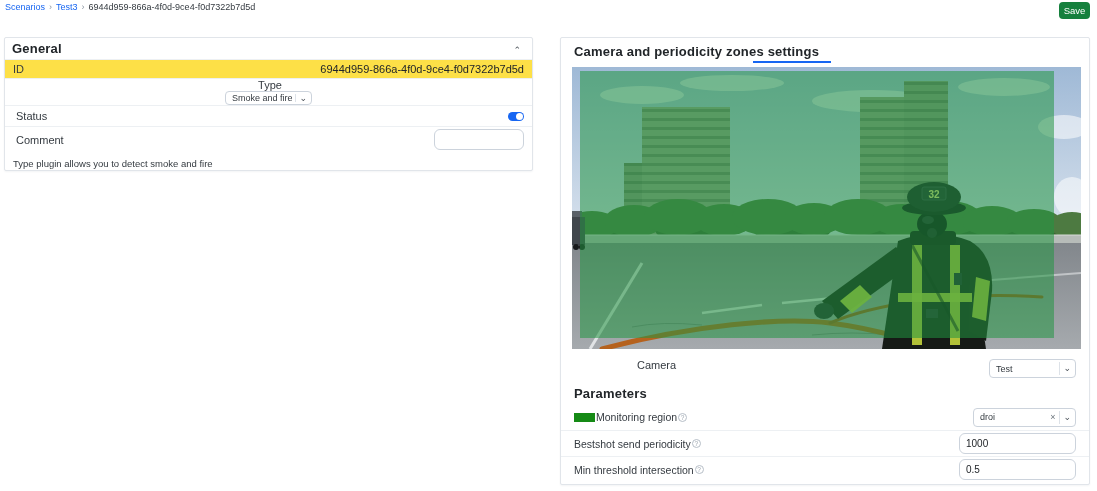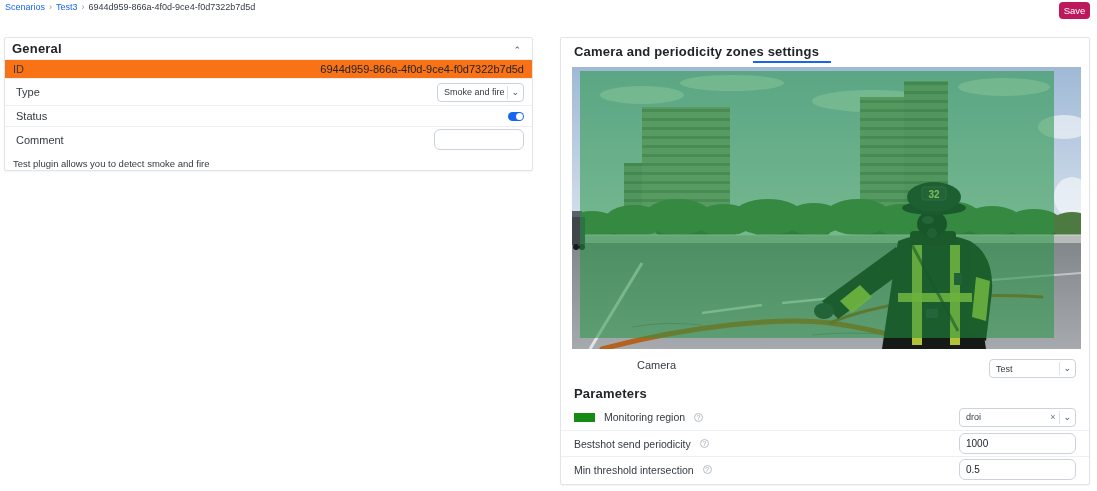--- a/index.html
+++ b/index.html
@@ -9,70 +9,70 @@
     font-family:"Liberation Sans", sans-serif; color:#212529;
     overflow:hidden;
   }
   
   .breadcrumb { position:absolute; left:5px; top:2px; font-size:9px; display:flex; gap:4px; align-items:center; }
   .crumb-link { color:#1766f2; cursor:pointer; }
   .crumb-sep { color:#8a94a0; font-size:9px; }
   .crumb-current { color:#343a40; }
   .save-btn {
     position:absolute; right:7px; top:2px; width:31px; height:17px;
-    background:#be185d; color:#fff; border:none; border-radius:4px;
+    background:#15803d; color:#fff; border:none; border-radius:4px;
     font-size:9.5px; font-family:inherit; display:flex; align-items:center; justify-content:center;
     cursor:pointer;
   }
   
   .card { position:absolute; background:#fff; border:1px solid #e1e5ea; border-radius:2px; box-shadow:0 1px 2px rgba(20,30,50,.05); }
   #general-card { left:4px; top:37px; width:529px; height:134px; }
   #camera-card { left:560px; top:37px; width:530px; height:448px; }
 
   
   .gen-header { height:21px; display:flex; align-items:center; justify-content:space-between; padding:0 11px 0 7px; }
   .panel-title { font-size:13px; font-weight:bold; color:#212529; letter-spacing:.2px; }
   .chev { font-size:9px; color:#495057; line-height:1; }
   .chev-up { display:inline-block; transform:translateY(2px); }
   .gen-row { display:flex; align-items:center; justify-content:space-between; border-top:1px solid #edf0f3; padding:0 8px; }
-  .row-id { height:19px; background:#f97316;align-items:center; }
-  .row-type { height:27px; }
+  .row-id { height:19px; background:#fde047;align-items:center; }
+  .row-type { height:27px;flex-direction:column; }
   .row-comment { height:26px; }
   .row-status { height:21px; }
   .gen-label { font-size:11px; color:#343a40; }
   .row-type .gen-label, .row-comment .gen-label, .row-status .gen-label { padding-left:3px; }
   .gen-value { font-size:11px; color:#212529; }
   .gen-desc { padding:6px 8px; font-size:9.5px; color:#343a40; }
   
   .combo { display:flex; align-items:center; background:#fff; border:1px solid #ccd3dc; border-radius:4px; height:19px; padding:0 4px 0 6px; font-size:9px; color:#343a40; cursor:pointer; }
   .combo-text { flex:1; white-space:nowrap; overflow:hidden; }
   .combo-div { width:1px; align-self:stretch; margin:2px 3px; background:#dde2e8; }
   .combo-x { color:#6c757d; font-size:9px; padding:0 1px; cursor:pointer; }
   .combo-w87 { width:87px; }
-  .combo-w117 { width:117px; }
+  .combo-w117 { width:103px; }
   .txt-input { border:1px solid #ccd3dc; border-radius:6px; height:21px; font-size:10px; color:#212529; padding:0 6px; font-family:inherit; outline:none; }
   .comment-input { width:90px; }
   .param-input { width:117px; }
   
   .toggle { width:16px; height:9px; border-radius:5px; background:#1766f2; position:relative; cursor:pointer; }
   .toggle .knob { position:absolute; right:1px; top:1px; width:7px; height:7px; border-radius:50%; background:#fff; }
 
   
   .cam-title { padding:6px 0 0 13px; }
   .img-indicator { position:absolute; left:192px; top:23px; width:78px; height:2px; background:#1766f2; }
   .preview-wrap { position:absolute; left:11px; top:29px; width:607px; height:282px; overflow:hidden; }
   .preview-wrap svg { display:block; }
   .region-overlay { position:absolute; left:8px; top:4px; width:474px; height:267px; background:rgba(34,150,66,0.55); cursor:move; }
   .cam-row { position:absolute; left:31px; right:13px; top:321px; height:20px; display:flex; justify-content:space-between;margin-left:45px; }
   .cam-label { font-size:11px; color:#343a40; }
   .params-title { position:absolute; left:13px; top:348px; }
   .param-rows { position:absolute; left:0; right:0; top:366px; }
   .param-row { display:flex; align-items:center; justify-content:space-between; height:26px; padding:0 13px; }
   .param-row + .param-row { border-top:1px solid #edf0f3; }
-  .param-left { display:flex; align-items:center; gap:9px; }
+  .param-left { display:flex; align-items:center; gap:1px; }
   .swatch { width:21px; height:9px; background:#158a15; }
   .param-label { font-size:10.5px; color:#343a40; }
   .info-ic { width:9px; height:9px; border:1px solid #b6bec7; border-radius:50%; color:#9aa3ad; font-size:6.5px; display:flex; align-items:center; justify-content:center; cursor:help; }
 </style>
 </head>
 <body>
 
 <nav class="breadcrumb">
   <span class="crumb-link">Scenarios</span>
   <span class="crumb-sep">›</span>
@@ -108,21 +108,21 @@
     <div class="toggle">
         <div class="knob"></div>
       </div>
   </div>
 
   <div class="gen-row row-comment">
     <span class="gen-label">Comment</span>
     <input class="txt-input comment-input" value="" style="">
   </div>
 
-  <div class="gen-desc">Test plugin allows you to detect smoke and fire</div>
+  <div class="gen-desc">Type plugin allows you to detect smoke and fire</div>
 </section>
 
 <section class="card" id="camera-card">
   <div class="cam-title panel-title">Camera and periodicity zones settings</div>
   <div class="img-indicator"></div>
 
   <div class="preview-wrap">
     <svg width="509" height="282" viewBox="0 0 509 282" xmlns="http://www.w3.org/2000/svg">
       <defs>
         <linearGradient id="sky" x1="0" y1="0" x2="0" y2="1">

